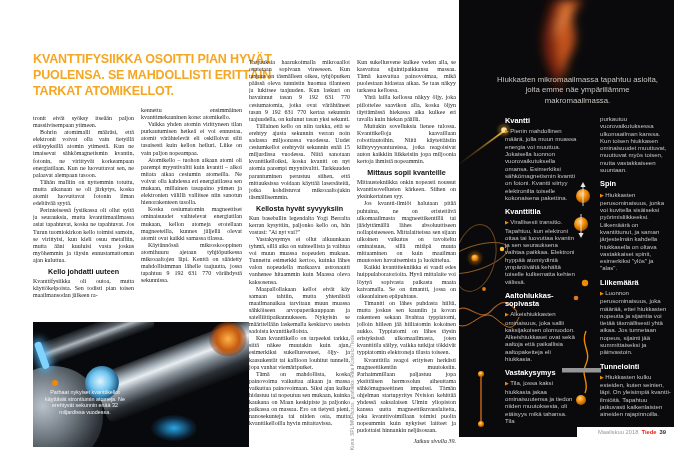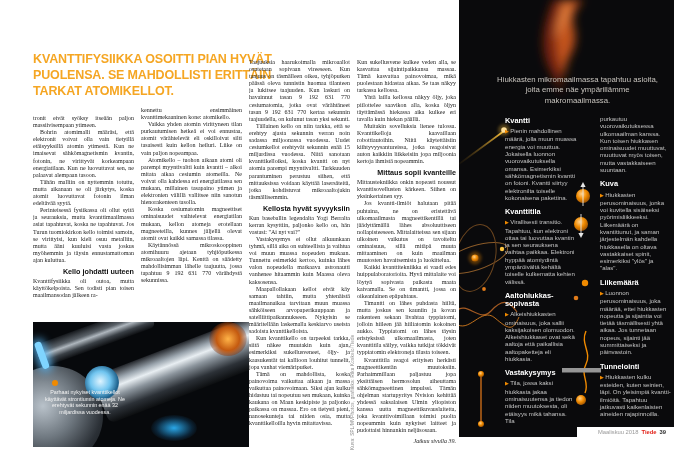--- a/index.html
+++ b/index.html
@@ -8,21 +8,21 @@
 
   
   .page-left{position:absolute;left:0;top:0;width:458px;height:398px;background:#fff;margin-top:23px;}
   .headline{position:absolute;left:33px;top:29px;width:240px;margin:0;
             font:800 12.5px/1.27 "Liberation Sans",sans-serif;letter-spacing:-0.15px;
             color:#F5A623;text-transform:uppercase;}
   .col{position:absolute;width:101px;overflow:hidden;color:#222;
        font:6px/7.1px "Liberation Serif",serif;text-align:justify;}
   .col p{margin:0;}
   .col p + p{text-indent:7px;}
-  .col h4{margin:4px 0 1.5px;font:700 7.2px/1.15 "Liberation Sans",sans-serif;color:#111;text-align:right;text-indent:0;}
+  .col h4{margin:4px 0 1.5px;font:700 7.2px/1.15 "Liberation Sans",sans-serif;color:#111;text-align:center;text-indent:0;}
   .col h4 + p{text-indent:0;}
   .col p.cont{font-style:italic;text-align:right;text-indent:0;margin-top:3px;}
   .col-1{left:33px;top:92px;height:214px;}
   .col-2{left:141px;top:84px;height:214px;}
   .col-3{left:249px;top:36px;height:390px;}
   .col-4{left:357px;top:36px;height:390px;width:99px;}
 
   
   .photo{position:absolute;left:33px;top:299px;width:216px;height:125px;background:#07090c;overflow:hidden;}
   .photo .flange{position:absolute;left:-30px;top:44px;width:100px;height:100px;border-radius:50%;
@@ -221,21 +221,21 @@
         <p><span class="arrow">▶ </span>Pienin mahdollinen määrä, jolla muun muassa energia voi muuttua. Jokaisella luonnon vuorovaikutuksella omansa. Esimerkiksi sähkömagnetismin kvantti on fotoni. Kvantti siirtyy elektronilta toiselle kokonaisena pakettina.</p>
         <h3>Kvanttitila</h3>
         <p><span class="arrow">▶ </span>Virallisesti transitio. Tapahtuu, kun elektroni ottaa tai luovuttaa kvantin ja sen seurauksena vaihtaa paikkaa. Elektroni hyppää atomiydintä ympäröivältä kehältä toiselle kulkematta kehien välissä.</p>
         <h3>Aaltohiukkas­sopivasta</h3>
         <p><span class="arrow">▶ </span>Alkeishiukkasten ominaisuus, joka sallii kaksijakoisen olomuodon. Alkeishiukkaset ovat sekä aaltoja että paikallisia aaltopaketteja eli hiukkasia.</p>
         <h3>Vastakysymys</h3>
         <p><span class="arrow">▶ </span>Tila, jossa kaksi hiukkasta jakaa ominaisuutensa ja tiedon niiden muutoksesta, oli etäisyys mikä tahansa. Tila</p>
       </div>
     <div class="rcol rcol-right">
         <p>purkautuu vuorovaikutuksessa ulkomaailman kanssa. Kun toisen hiukkasen ominaisuudet muuttuvat, muuttuvat myös toisen, mutta vastakkaiseen suuntaan.</p>
-        <h3>Kuva</h3>
+        <h3>Spin</h3>
         <p><span class="arrow">▶ </span>Hiukkasten perusominaisuus, jonka voi kuvitella sisäiseksi pyörimisliikkeeksi. Liikemäärä on kvantittunut, ja saman järjestelmän kahdella hiukkasella on oltava vastakkaiset spinit, esimerkiksi "ylös" ja "alas".</p>
         <h3>Liikemäärä</h3>
         <p><span class="arrow">▶ </span>Luonnon perusominaisuus, joka määrää, ettei hiukkasten nopeutta ja sijaintia voi tietää täsmällisesti yhtä aikaa. Jos tunnetaan nopeus, sijainti jää summittaiseksi ja päinvastoin.</p>
         <h3>Tunnelointi</h3>
         <p><span class="arrow">▶ </span>Hiukkasten kulku esteiden, kuten seinien, läpi. On yleisimpiä kvantti-ilmiöitä. Tapahtuu jatkuvasti kaikenlaisten aineiden rajapinnoilla.</p>
       </div>
   </section>
 
   <div class="footer footer-right">
     <span class="issue">Maaliskuu 2018</span>

